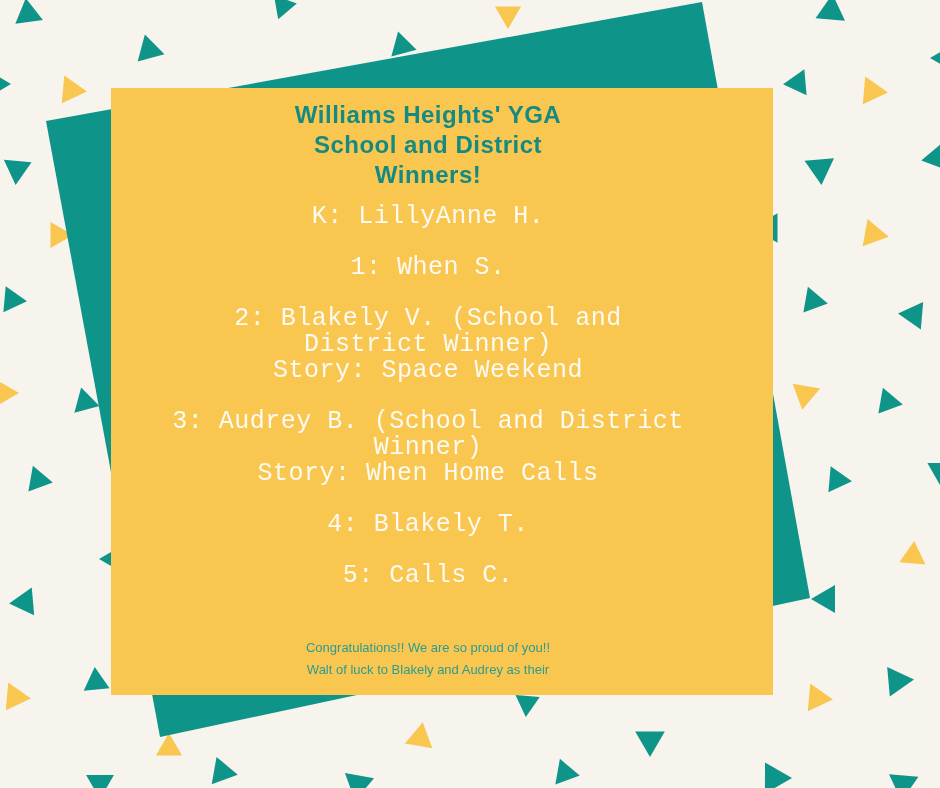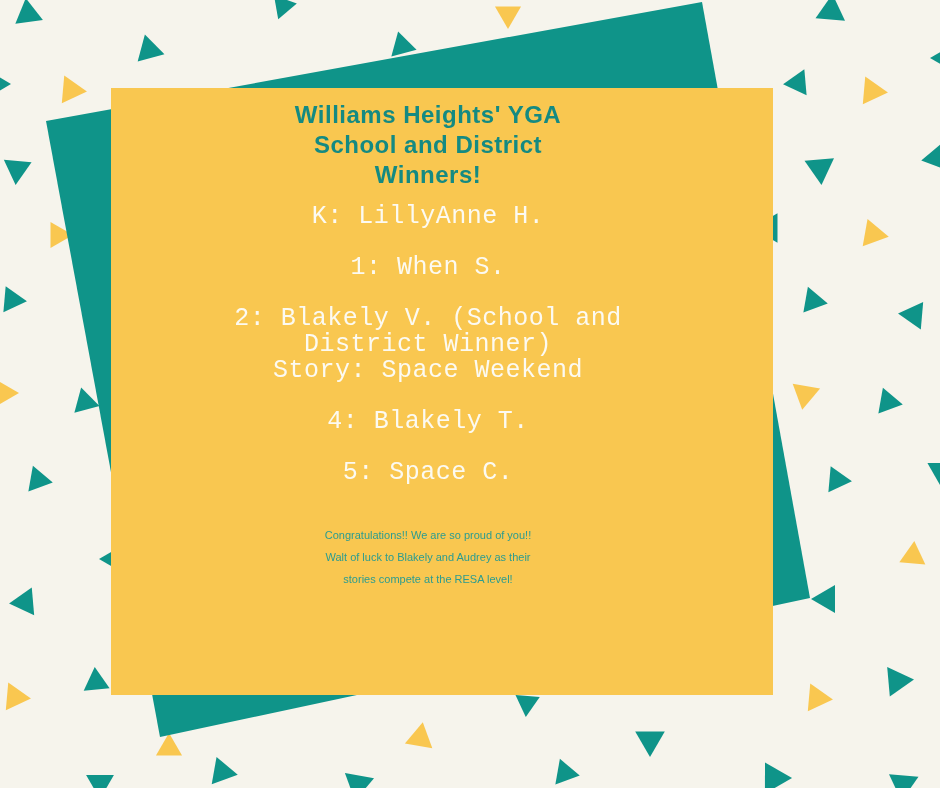--- a/index.html
+++ b/index.html
@@ -29,22 +29,22 @@
   .winners {
     margin-top: 14px;
     font-family: Liberation Mono, monospace;
     font-size: 25px;
     line-height: 26px;
     letter-spacing: 0.5px;
   }
   .winner-entry { margin-bottom: 25px; }
   .winner-entry:last-child { margin-bottom: 0; }
   .footer {
-    margin-top: 38px;
-    font-size: 11px;
+    margin-top: 48px;
+    font-size: 13px;
     line-height: 22px;
   }
 </style>
 </head>
 <body style="background: rgb(246, 244, 236);">
 
 <div class="canvas">
   <svg id="decor" width="940" height="788" viewBox="0 0 940 788">
       <polygon points="0,-15 13.05,7.5 -13.05,7.5" transform="translate(58,235) rotate(90)" fill="#f9c750"></polygon>
       <polygon points="0,-15 13.05,7.5 -13.05,7.5" transform="translate(169,748) rotate(0)" fill="#f9c750"></polygon>
@@ -106,25 +106,29 @@
         </div>
         <div class="winner-entry">
           <div>1: When S.</div>
         </div>
         <div class="winner-entry">
           <div>2: Blakely V. (School and</div>
           <div>District Winner)</div>
           <div>Story: Space Weekend</div>
         </div>
         <div class="winner-entry">
+          <div>3: Audrey B. (School and District</div>
+          <div>Winner)</div>
+          <div>Story: When Home Calls</div>
+        </div>
+        <div class="winner-entry">
           <div>4: Blakely T.</div>
         </div>
         <div class="winner-entry">
-          <div>5: Space C.</div>
+          <div>5: Calls C.</div>
         </div>
       </div>
     <div class="footer" style="color: rgb(43, 156, 144);">
       <div>Congratulations!! We are so proud of you!!</div>
       <div>Walt of luck to Blakely and Audrey as their</div>
-      <div>stories compete at the RESA level!</div>
     </div>
   </div>
 </div>
 
 </body></html>

